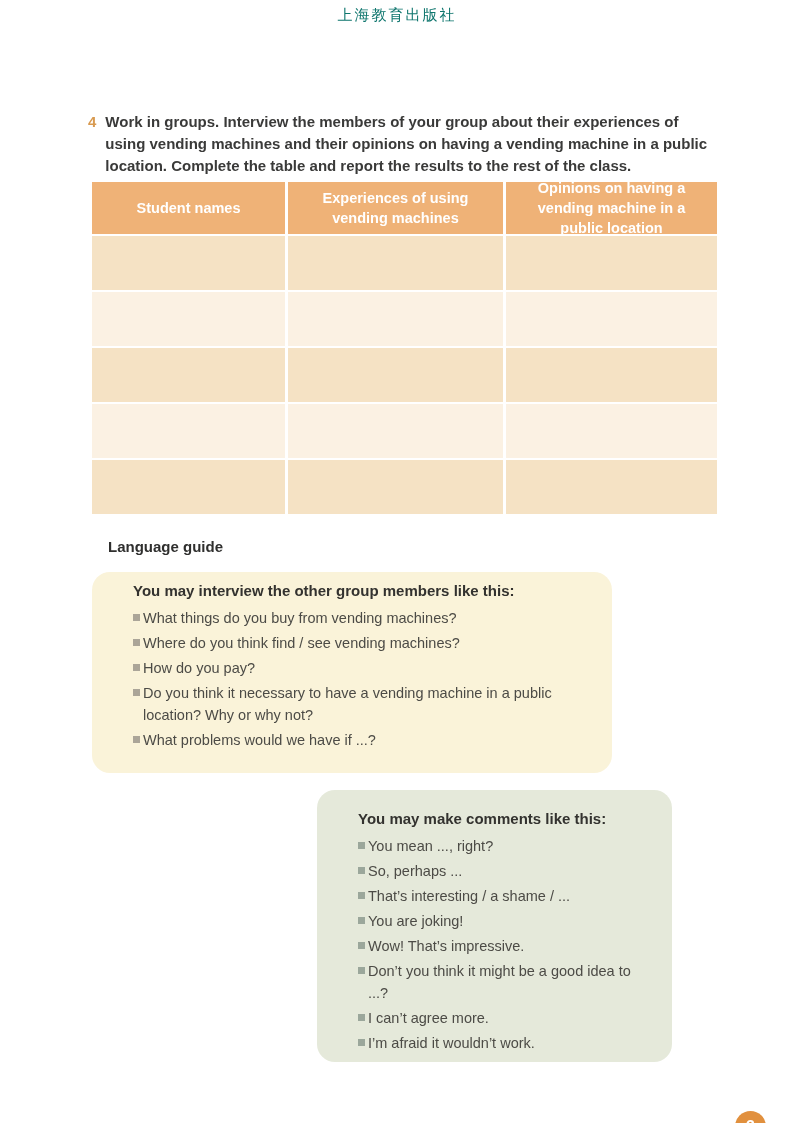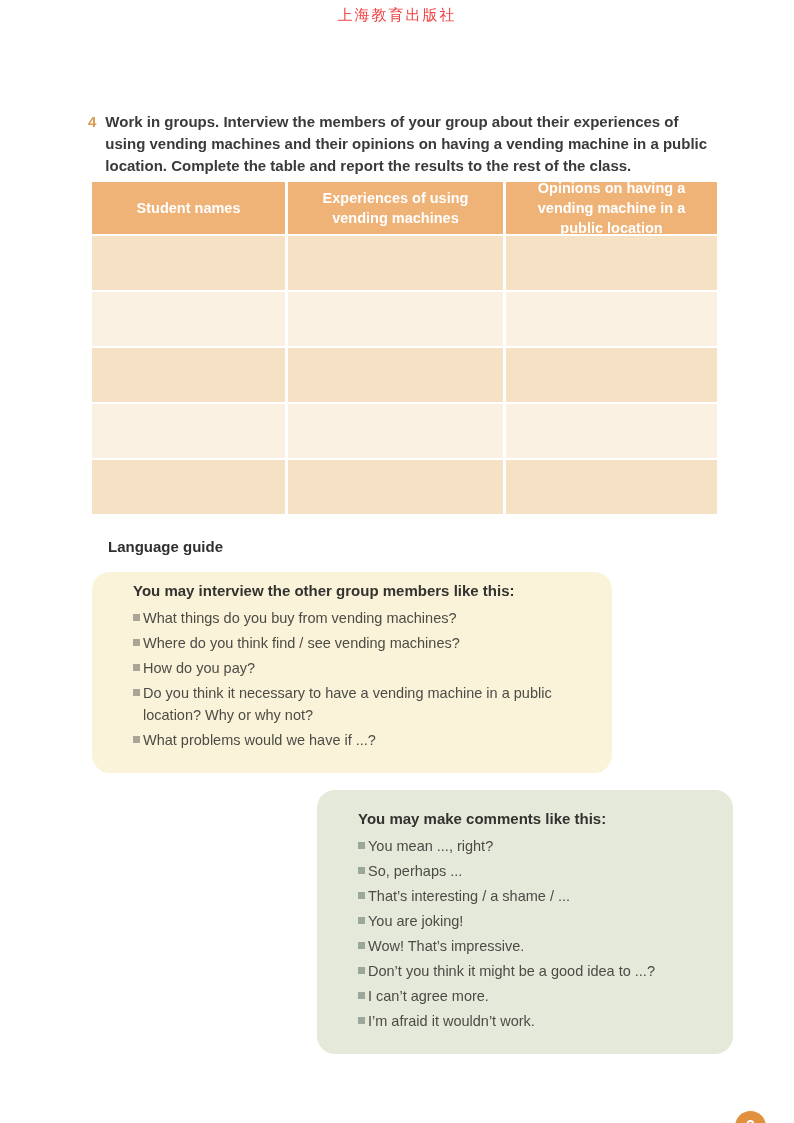--- a/index.html
+++ b/index.html
@@ -10,21 +10,21 @@
     background: #ffffff;
     font-family: "Liberation Sans", sans-serif;
     overflow: hidden;
   }
 
   
   .publisher {
     position: absolute; top: 6px; left: 0; right: 0;
     text-align: center;
     font-family: "DejaVu Serif", "Liberation Serif", serif;
-    font-size: 15px; color: #ef4444; letter-spacing: 2px;
+    font-size: 15px; color: #0f766e; letter-spacing: 2px;
   }
 
   
   .task {
     position: absolute; left: 88px; top: 111px; width: 634px;
     display: flex; gap: 9px;
   }
   .task-num {
     color: var(--accent, #d89a50);
     font-weight: bold; font-size: 15px; line-height: 1.45; flex: none;
@@ -61,23 +61,23 @@
   .guide-box {
     position: absolute; box-sizing: border-box;
     border-radius: 18px;
   }
   .interview-box {
     left: 92px; top: 572px; width: 520px; min-height: 198px;
     background: var(--interview-bg, #faf3d9);
     padding: 10px 24px 22px 41px;
   }
   .comments-box {
-    left: 317px; top: 790px; width: 416px; min-height: 247px;
+    left: 317px; top: 790px; width: 355px; min-height: 247px;
     background: var(--comments-bg, #e5e9da);
-    padding: 20px 20px 22px 41px;
+    padding: 20px 20px 8px 41px;
   }
   .guide-title {
     font-weight: bold; font-size: 15px; color: #33322f; margin: 0 0 8px 0;
   }
   .guide-list { list-style: none; margin: 0; padding: 0; display: flex; flex-direction: column; gap: 3px; }
   .guide-list li { display: flex; gap: 3px; font-size: 14.5px; color: #4c4b46; line-height: 1.52; }
   .bullet-sq { flex: none; width: 7px; height: 7px; margin-top: 7px; background: #aba598; }
   .comments-box .bullet-sq { background: #9ba79b; }
 
   

